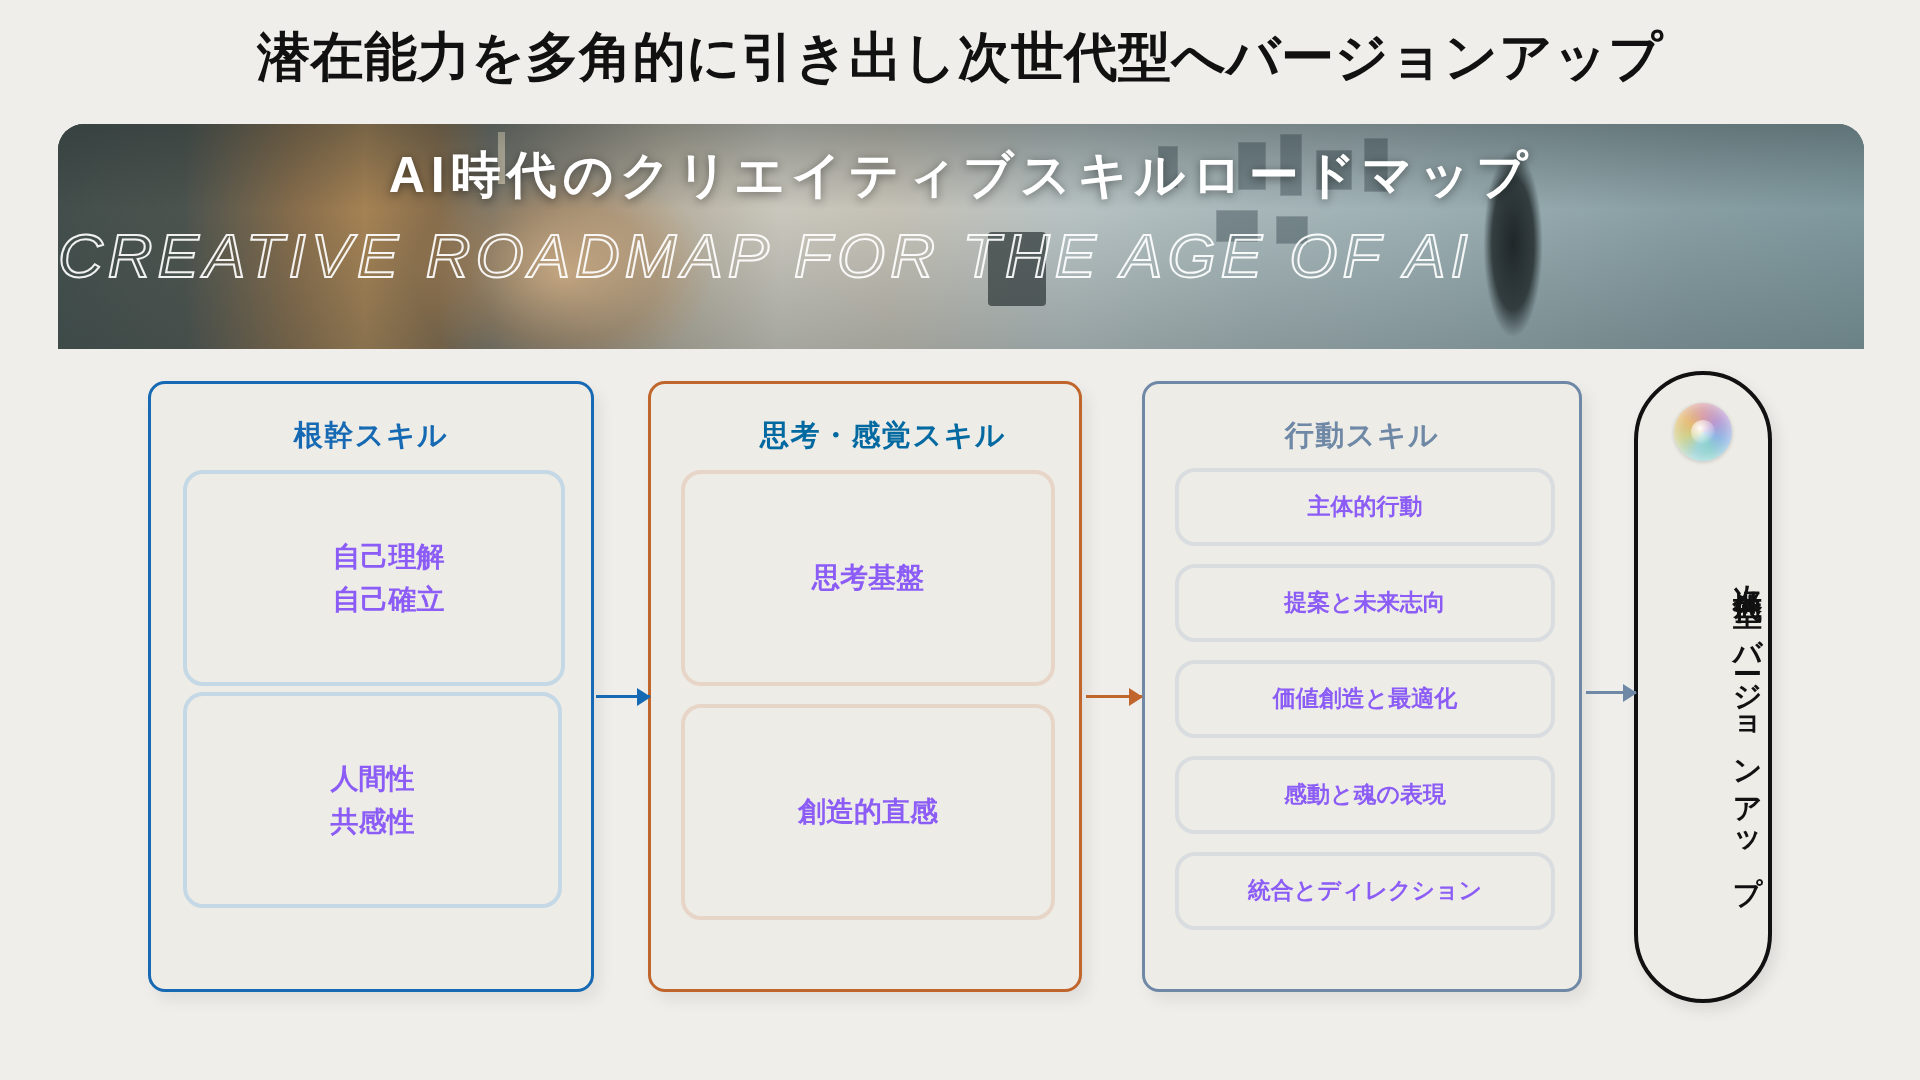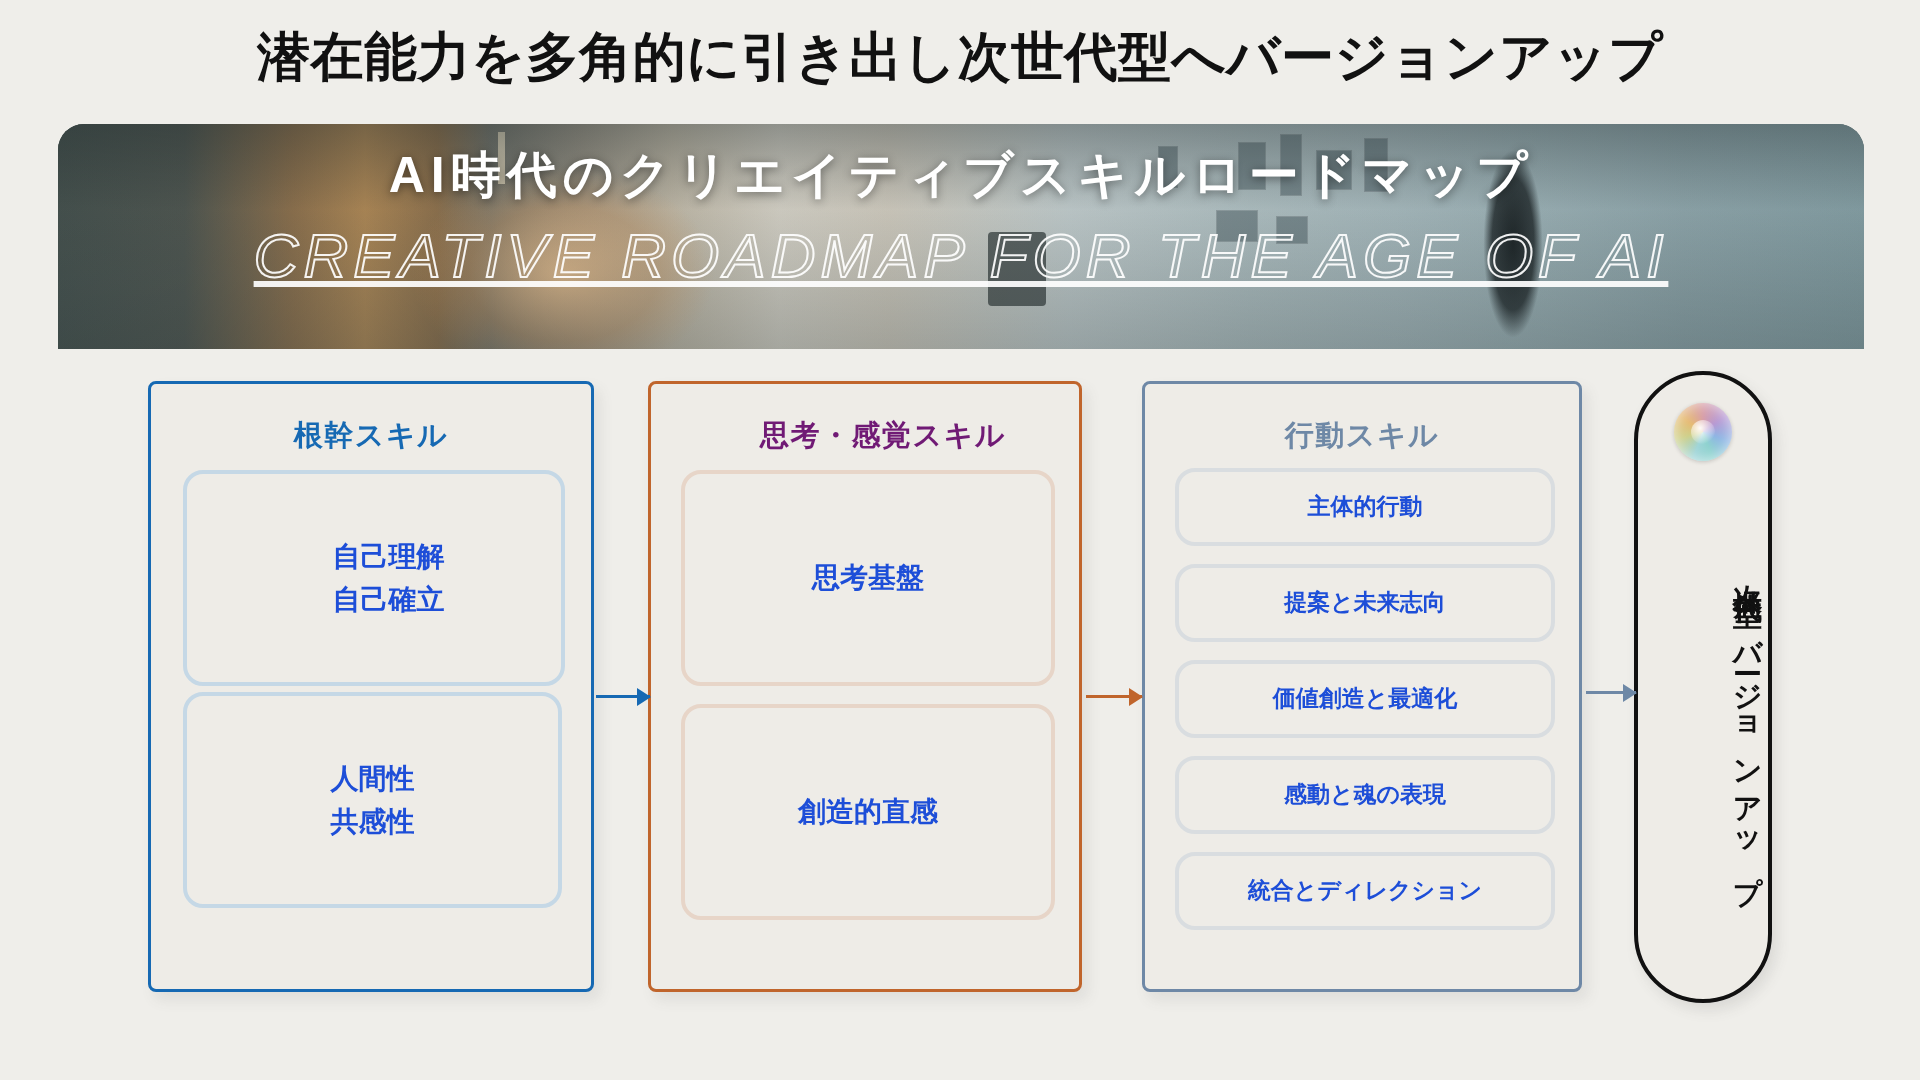--- a/index.html
+++ b/index.html
@@ -60,74 +60,72 @@
     position:absolute;left:0;top:18px;width:1806px;
     text-align:center;
     font-size:50px;font-weight:bold;
     letter-spacing:6px;
     color:#ffffff;
     text-shadow:0 2px 10px rgba(0,0,0,.45);
     white-space:nowrap;
   }
   .hero-sub{
     position:absolute;left:0;top:96px;width:1806px;
-    text-align:center;
     font-size:62px;
     font-style:italic;
     font-weight:400;
     letter-spacing:5px;
     color:transparent;
     -webkit-text-stroke:2px rgba(255,255,255,.92);
     white-space:nowrap;
-    text-decoration:underline;
   }
   .board-bg{
     position:absolute;
     left:58px;top:138px;width:1806px;height:890px;
     background:#eceae5;
     border-radius:26px;
     box-shadow:0 3px 16px rgba(0,0,0,.07);
     z-index:-1;
   }
 
   
   .col{
     position:absolute;
-    border-radius:8px;
+    border-radius:17px;
     box-sizing:border-box;
     background:#eeece7;
     box-shadow:6px 8px 14px rgba(90,90,90,.10);
   }
   .col-title{
     position:absolute;left:0;right:0;top:32px;
     text-align:center;
     font-size:29px;font-weight:bold;
     letter-spacing:1.5px;
     white-space:nowrap;
   }
 
   .cell{
     position:absolute;
     box-sizing:border-box;
     border-radius:20px;
     display:flex;align-items:center;justify-content:center;
     text-align:center;
-    color:#1d4ed8;
+    color:#8b5cf6;
     font-weight:bold;
     line-height:1.55;
   }
 
   
   #col1{left:148px;top:381px;width:446px;height:611px;border:3px solid #1669b3;}
   #col1 .col-title{color:#1669b3;}
   #col1 .cell{border:4px solid #c5d8e6;font-size:28px;}
 
   
   #col2{left:648px;top:381px;width:434px;height:611px;border:3px solid #c0652c;}
-  #col2 .col-title{color:#701a75;padding-left:36px;}
+  #col2 .col-title{color:#0369a1;padding-left:36px;}
   #col2 .cell{border:4px solid #e7d5c8;font-size:28px;}
 
   
   #col3{left:1142px;top:381px;width:440px;height:611px;border:3px solid #6e88a6;}
   #col3 .col-title{color:#6e88a6;}
   #col3 .cell{border:4px solid #d9dde0;font-size:23px;}
 
   
   #pill{
     position:absolute;

